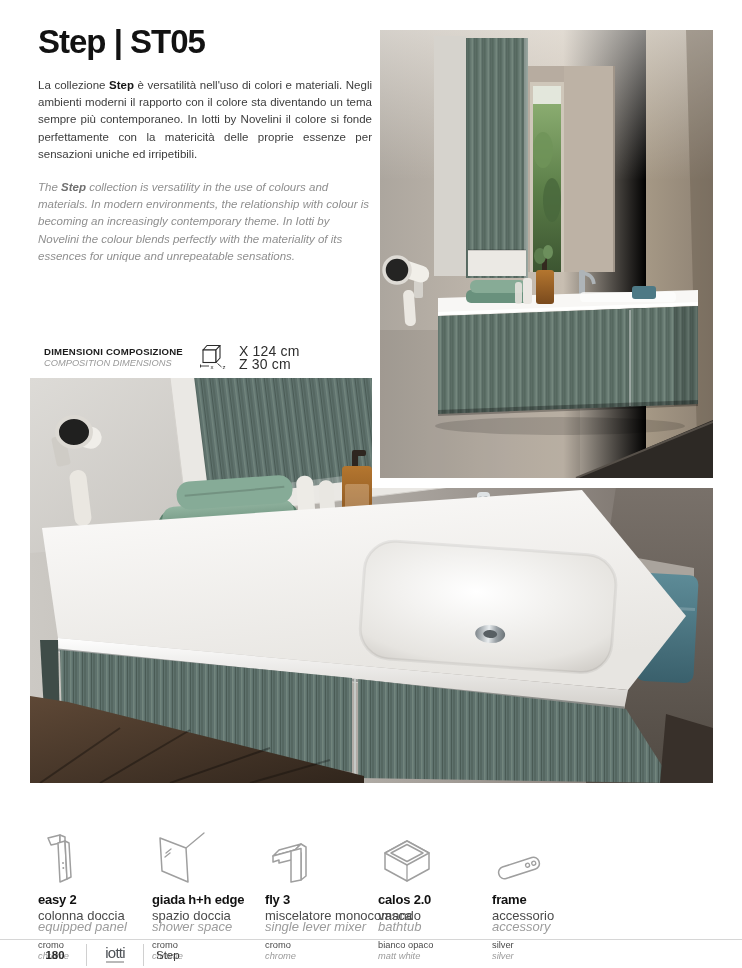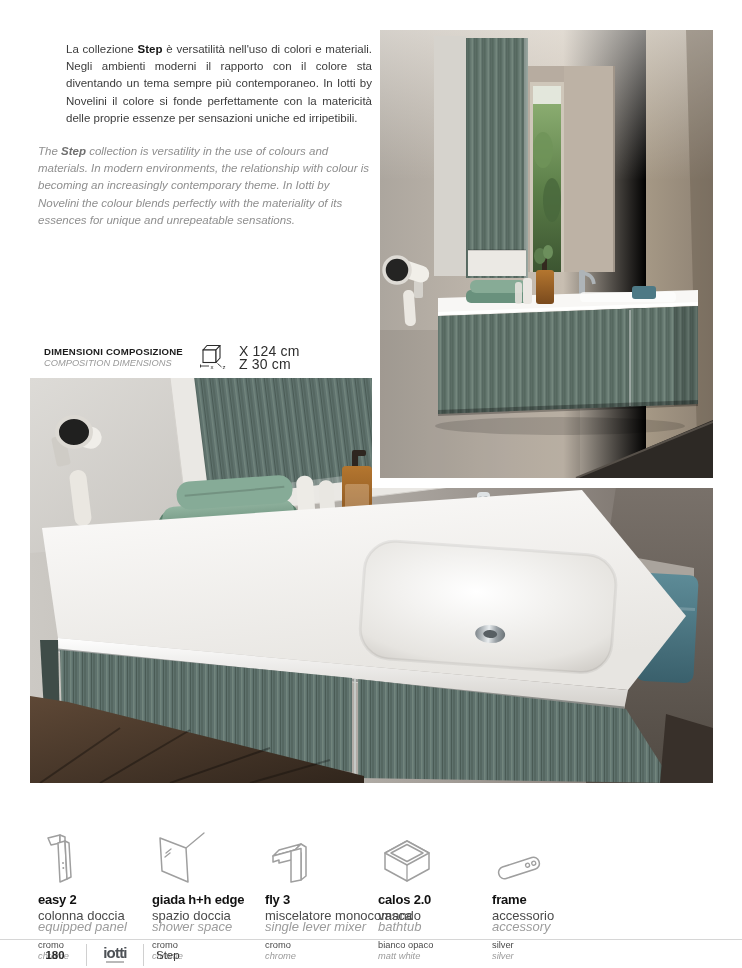--- a/index.html
+++ b/index.html
@@ -2,21 +2,21 @@
 <html><head>
 <meta charset="utf-8">
 <style>
   html,body{margin:0;padding:0;background:#e8e8e8;}
   .page{position:relative;width:742px;height:968px;background:#ffffff;margin:0 auto;
         font-family:"Liberation Sans",sans-serif;overflow:hidden;}
   
   .intro{position:absolute;left:38px;top:24px;width:334px;}
   .intro h1{margin:0;font-size:33px;line-height:36px;font-weight:800;color:#121212;letter-spacing:-1px;}
   .para{margin:0;font-size:11.5px;line-height:17.2px;}
-  .para.it{margin-top:17px;color:#3c3c3c;text-align:justify;margin-left:28px;}
+  .para.it{margin-top:17px;color:#3c3c3c;text-align:justify;}
   .para.it b{color:#161616;}
   .para.en{margin-top:16px;color:#8f8f8f;font-style:italic;}
   .para.en b{color:#6f6f6f;}
   
   .dims{position:absolute;left:44px;top:341px;display:flex;align-items:center;gap:13px;}
   .dims .lbl1{font-size:9.6px;font-weight:bold;color:#1b1b1b;letter-spacing:.2px;line-height:11px;}
   .dims .lbl2{font-size:9.3px;font-style:italic;color:#9a9a9a;line-height:11px;margin-top:1px;}
   .dims .vals{font-size:14px;color:#2e2e2e;line-height:13px;letter-spacing:.2px;padding-top:1px;}
   
   .photo-main{position:absolute;left:30px;top:378px;width:683px;height:405px;z-index:1;overflow:hidden;}
@@ -32,32 +32,33 @@
   .p-desc{font-size:13px;color:#4a4a4a;line-height:11.3px;white-space:nowrap;}
   .p-desc.en{font-style:italic;color:#9c9c9c;}
   .p-finish{font-size:9.3px;color:#4a4a4a;line-height:11.3px;margin-top:7px;}
   .p-finish.en{font-style:italic;color:#9c9c9c;margin-top:0;}
   
   .footer{position:absolute;left:0;top:939px;width:742px;height:29px;border-top:1px solid #d6d6d6;
           display:flex;align-items:center;}
   .footer .pnum{width:62px;text-align:center;font-size:11.5px;color:#2c2c2c;font-weight:bold;padding-left:24px;}
   .vdiv{width:1px;height:22px;background:#d0d0d0;}
   .brand{width:56px;text-align:center;}
-  .brand .bword{font-size:15px;font-weight:700;color:#4d5156;letter-spacing:-.8px;line-height:13px;}
+  .brand .bword{font-size:15px;font-weight:400;color:#4d5156;letter-spacing:-.8px;line-height:13px;}
   .brand .bmark{width:18px;height:2px;background:#b9b9b9;margin:2px auto 0 auto;}
   .fsection{padding-left:12px;font-size:11.5px;color:#3a3a3a;}
   .ic{stroke:#9f9f9f;stroke-width:1.5;fill:#ffffff;stroke-linejoin:round;stroke-linecap:round;}
   .icl{stroke:#9f9f9f;stroke-width:1.3;fill:none;stroke-linecap:round;}
 </style>
 </head>
 <body>
 
 <div class="page">
 
   <div class="intro">
+    <h1>Step | ST05</h1>
     <p class="para it"><span>La collezione </span><b>Step</b><span> è versatilità nell'uso di colori e materiali. Negli ambienti moderni il rapporto con il colore sta diventando un tema sempre più contemporaneo. In Iotti by Novelini il colore si fonde perfettamente con la matericità delle proprie essenze per sensazioni uniche ed irripetibili.</span></p>
     <p class="para en"><span>The </span><b>Step</b><span> collection is versatility in the use of colours and materials. In modern environments, the relationship with colour is becoming an increasingly contemporary theme. In Iotti by Novelini the colour blends perfectly with the materiality of its essences for unique and unrepeatable sensations.</span></p>
   </div>
 
   <div class="dims">
     <div>
       <div class="lbl1">DIMENSIONI COMPOSIZIONE</div>
       <div class="lbl2">COMPOSITION DIMENSIONS</div>
     </div>
     <div>

